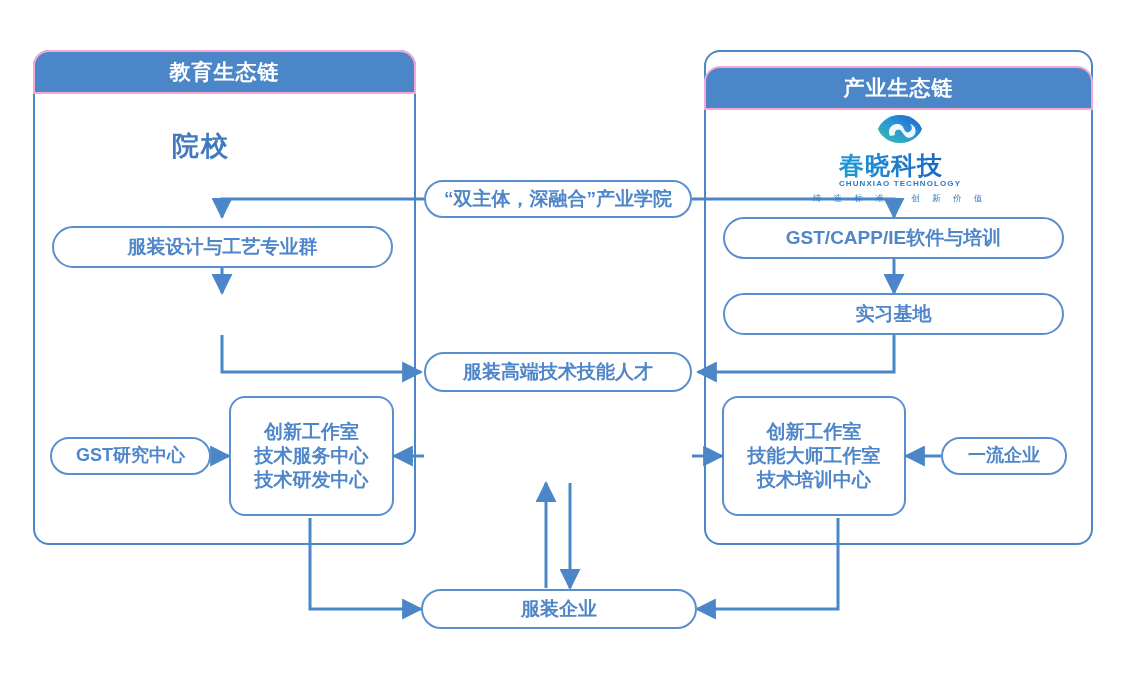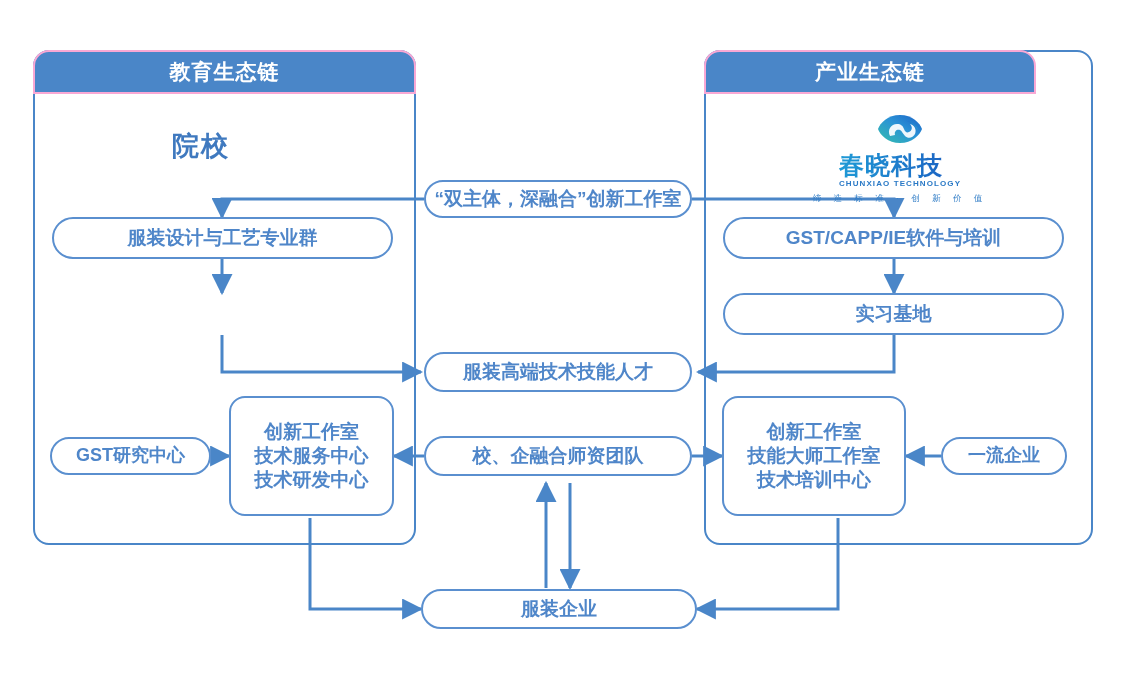--- a/index.html
+++ b/index.html
@@ -35,21 +35,21 @@
     font-weight:bold;
     letter-spacing:1px;
     display:flex;
     align-items:center;
     justify-content:center;
     box-sizing:border-box;
   }
   #panel-edu{ left:33px; top:50px; width:383px; height:495px; }
   #panel-edu .panel-head{ width:383px; }
   #panel-ind{ left:704px; top:50px; width:389px; height:495px; }
-  #panel-ind .panel-head{ width:332px; }
+  #panel-ind .panel-head{ width:389px;margin-top:16px; }
 
   
   .node{
     position:absolute;
     box-sizing:border-box;
     border:2px solid #5a8fcf;
     background:#ffffff;
     color:#4f86c9;
     display:flex;
     align-items:center;
@@ -182,23 +182,23 @@
         <path d="M30 9 C36 10 40 14 41 18 C38 14 34 11 30 9 Z" fill="url(#lg2)" opacity="0.7"></path>
       </svg>
       <div class="logo-txtblock">
         <div class="logo-cn">春晓科技</div>
         <div class="logo-en">CHUNXIAO TECHNOLOGY</div>
       </div>
     </div>
     <div class="logo-tag">缔 造 标 准 · 创 新 价 值</div>
   </div>
 
-  <div class="node pill bold" style="left:424px; top:180px; width:268px; height:38px; font-size:19px;">“双主体，深融合”创新工作室</div>
-
-  <div class="node pill bold" style="left:52px; top:217px; width:341px; height:42px;">服装设计与工艺专业群</div>
+  <div class="node pill bold" style="left:424px; top:180px; width:268px; height:38px; font-size:19px;">“双主体，深融合”产业学院</div>
+
+  <div class="node pill bold" style="left:52px; top:226px; width:341px; height:42px;">服装设计与工艺专业群</div>
 
 
   <div class="node pill bold" style="left:723px; top:217px; width:341px; height:42px;">GST/CAPP/IE软件与培训</div>
 
   <div class="node pill bold" style="left:723px; top:293px; width:341px; height:42px;">实习基地</div>
 
   <div class="node pill bold" style="left:424px; top:352px; width:268px; height:40px;">服装高端技术技能人才</div>
 
   <div class="node pill" style="left:50px; top:437px; width:161px; height:38px; font-size:18px;">GST研究中心</div>
 
@@ -211,19 +211,18 @@
   </div>
 
   <div class="node rrect" style="left:722px; top:396px; width:184px; height:120px;">
     <span class="lines">
       <span>创新工作室</span>
       <span>技能大师工作室</span>
       <span>技术培训中心</span>
     </span>
   </div>
 
-  <div class="node pill bold" style="left:424px; top:436px; width:268px; height:40px;">校、企融合师资团队</div>
 
   <div class="node pill" style="left:941px; top:437px; width:126px; height:38px; font-size:18px;">一流企业</div>
 
   <div class="node pill bold" style="left:421px; top:589px; width:276px; height:40px;">服装企业</div>
 
 </div>
 
 </body></html>

